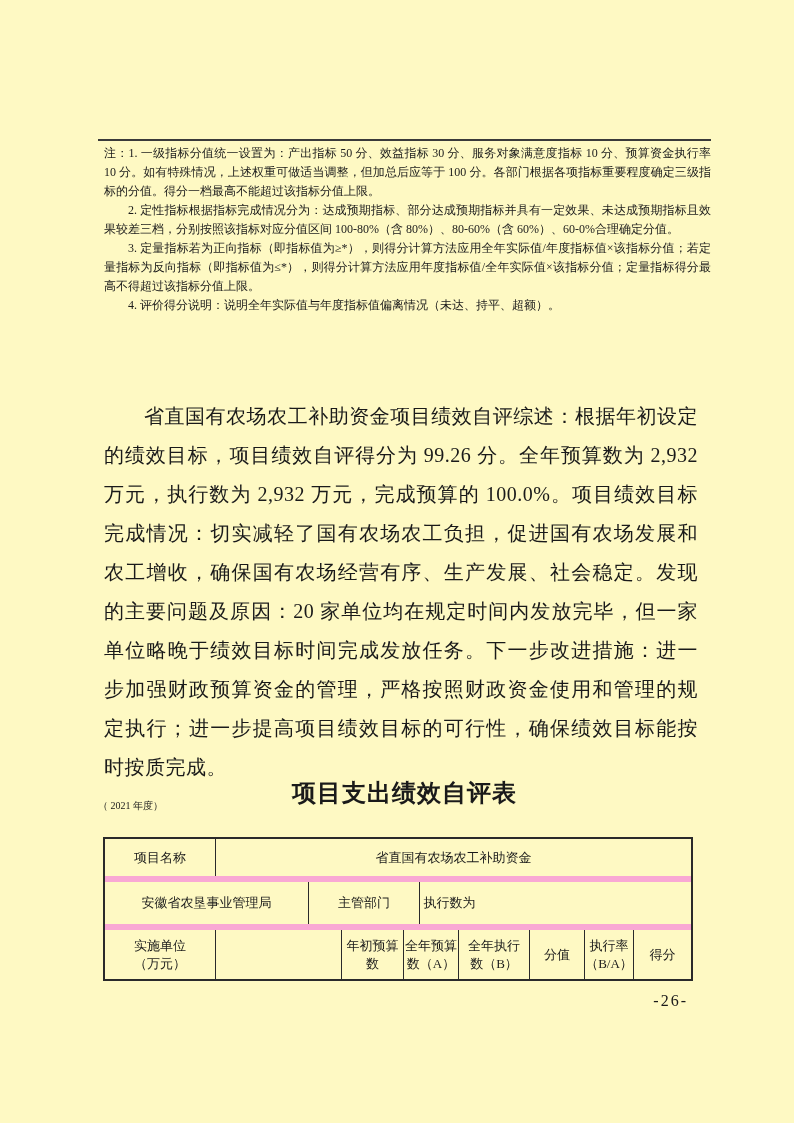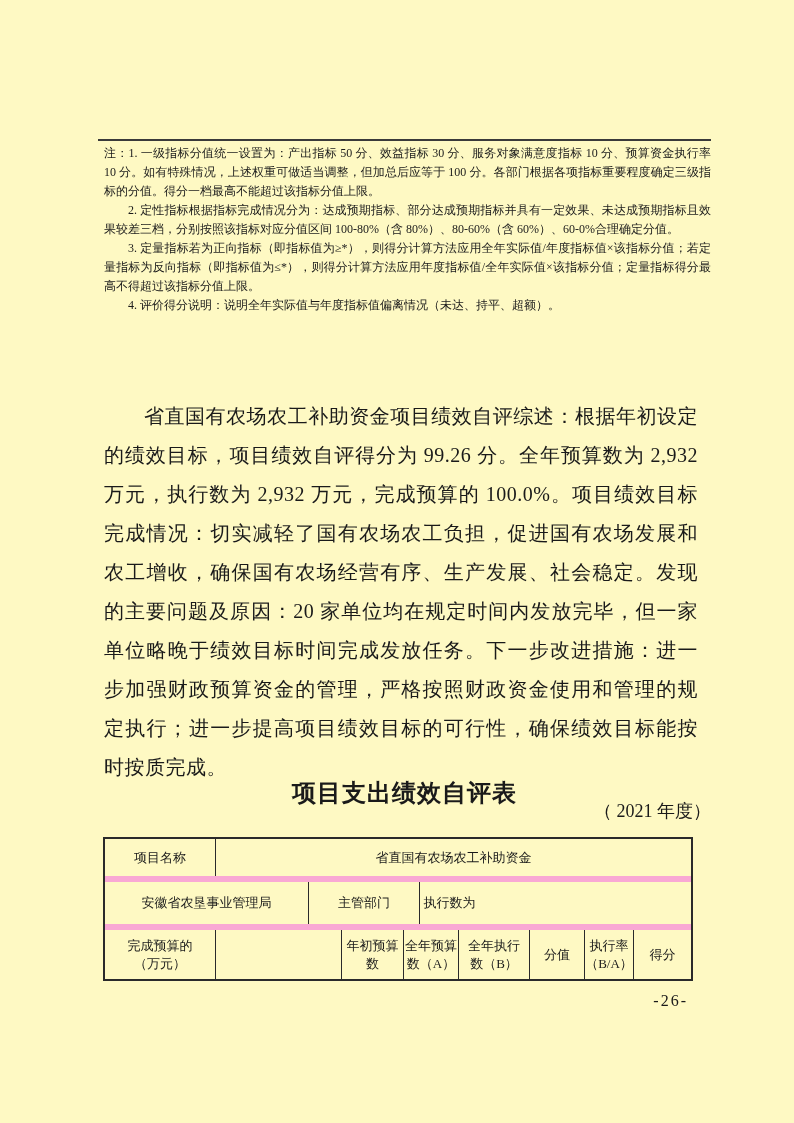--- a/index.html
+++ b/index.html
@@ -52,22 +52,22 @@
     text-align: center;
     font-size: 24px;
     font-weight: bold;
     letter-spacing: 1px;
   }
   .table-subtitle {
     position: absolute;
     left: 98px;
     top: 799px;
     width: 613px;
-    text-align: right;
-    font-size: 18px;
+    text-align: left;
+    font-size: 10px;
   }
   .eval-table {
     position: absolute;
     left: 103px;
     top: 837px;
     width: 590px;
     border: 2px solid #2a2a2a;
     font-size: 13px;
   }
   .trow { display: flex; border-bottom: 6px solid #f9a8d4; }
@@ -131,21 +131,21 @@
       <div class="cell w-label">项目名称</div>
       <div class="cell grow">省直国有农场农工补助资金</div>
     </div>
     <div class="trow r2">
       <div class="cell w-dept">安徽省农垦事业管理局</div>
       <div class="cell w-label">主管部门</div>
       <div class="cell w-impl">执行数为</div>
     </div>
     <div class="trow r3">
       <div class="cell w-label">
-        <span class="wrap-70">完成预算的（万元）</span>
+        <span class="wrap-70">实施单位（万元）</span>
       </div>
       <div class="cell w-blank"></div>
       <div class="cell w-c3">
         <span class="wrap-54">年初预算数</span>
       </div>
       <div class="cell w-c4">
         <span class="wrap-54">全年预算数（A）</span>
       </div>
       <div class="cell w-c5">
         <span class="wrap-54">全年执行数（B）</span>

